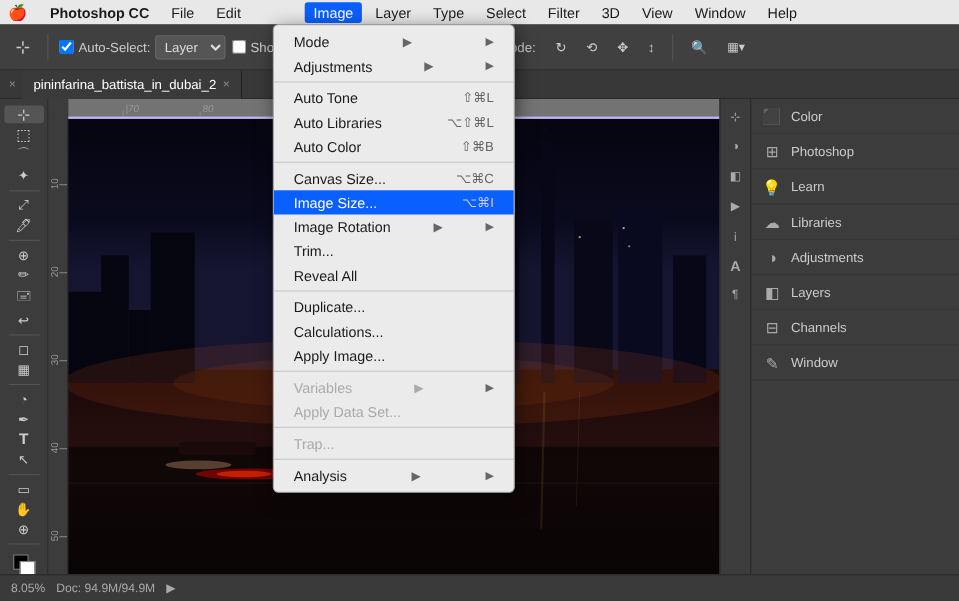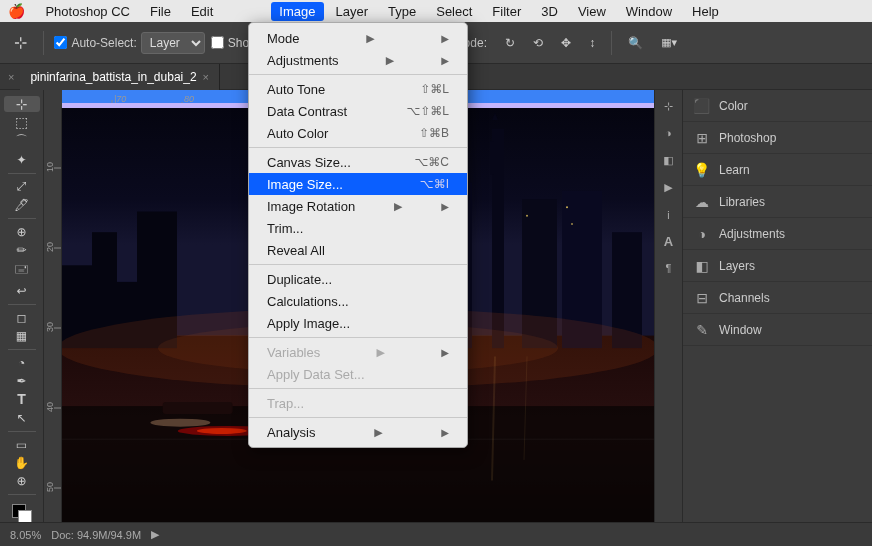--- a/index.html
+++ b/index.html
@@ -31,21 +31,21 @@
       color: #333;
     }
     .menu-item {
       padding: 2px 8px;
       font-size: 13px;
       color: #1a1a1a;
       cursor: pointer;
       border-radius: 3px;
     }
     .app-name {
-      font-weight: 400;
+      font-weight: 700;
       padding: 2px 8px;
       font-size: 13px;
       color: #1a1a1a;
     }
 
     
     .toolbar {
       width: 100%;
       height: 42px;
       background: #404040;
@@ -156,22 +156,22 @@
       position: absolute;
       top: 0; left: 0;
       width: 18px; height: 18px;
       background: #3c3c3c;
       z-index: 5;
     }
     .ruler-h {
       position: absolute;
       top: 0; left: 18px; right: 0;
       height: 18px;
-      background: #3b82f6;
-      border-bottom: 5px solid #c4b5fd;
+      background: #737373;
+      border-bottom: 2px solid #c4b5fd;
       z-index: 4;
       display: flex;
       align-items: flex-end;
       overflow: hidden;
       font-style: italic;
     }
     .ruler-v {
       position: absolute;
       top: 18px; left: 0;
       width: 18px; bottom: 0;
@@ -580,21 +580,21 @@
       <span class="menu-arrow">▶</span>
     </div>
     <div class="menu-divider"></div>
 
     <div class="menu-entry">
       <span>Auto Tone</span>
       <span class="menu-shortcut">⇧⌘L</span>
     </div>
 
     <div class="menu-entry">
-      <span>Data Contrast</span>
+      <span>Auto Libraries</span>
       <span class="menu-shortcut">⌥⇧⌘L</span>
     </div>
 
     <div class="menu-entry">
       <span>Auto Color</span>
       <span class="menu-shortcut">⇧⌘B</span>
     </div>
     <div class="menu-divider"></div>
 
     <div class="menu-entry">

